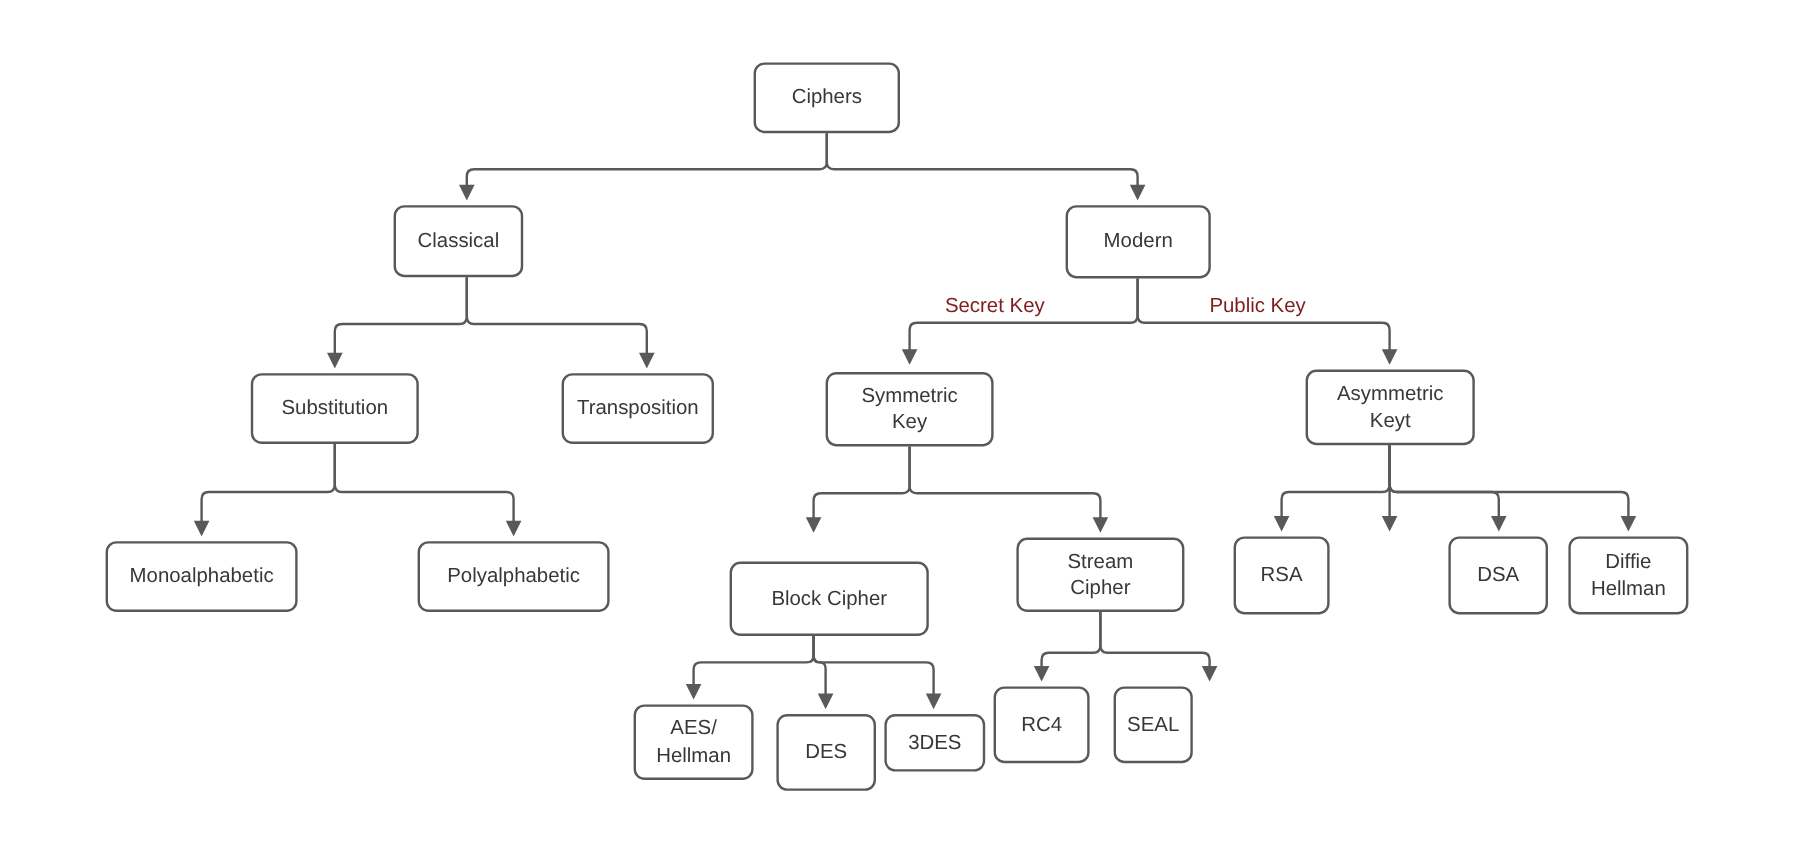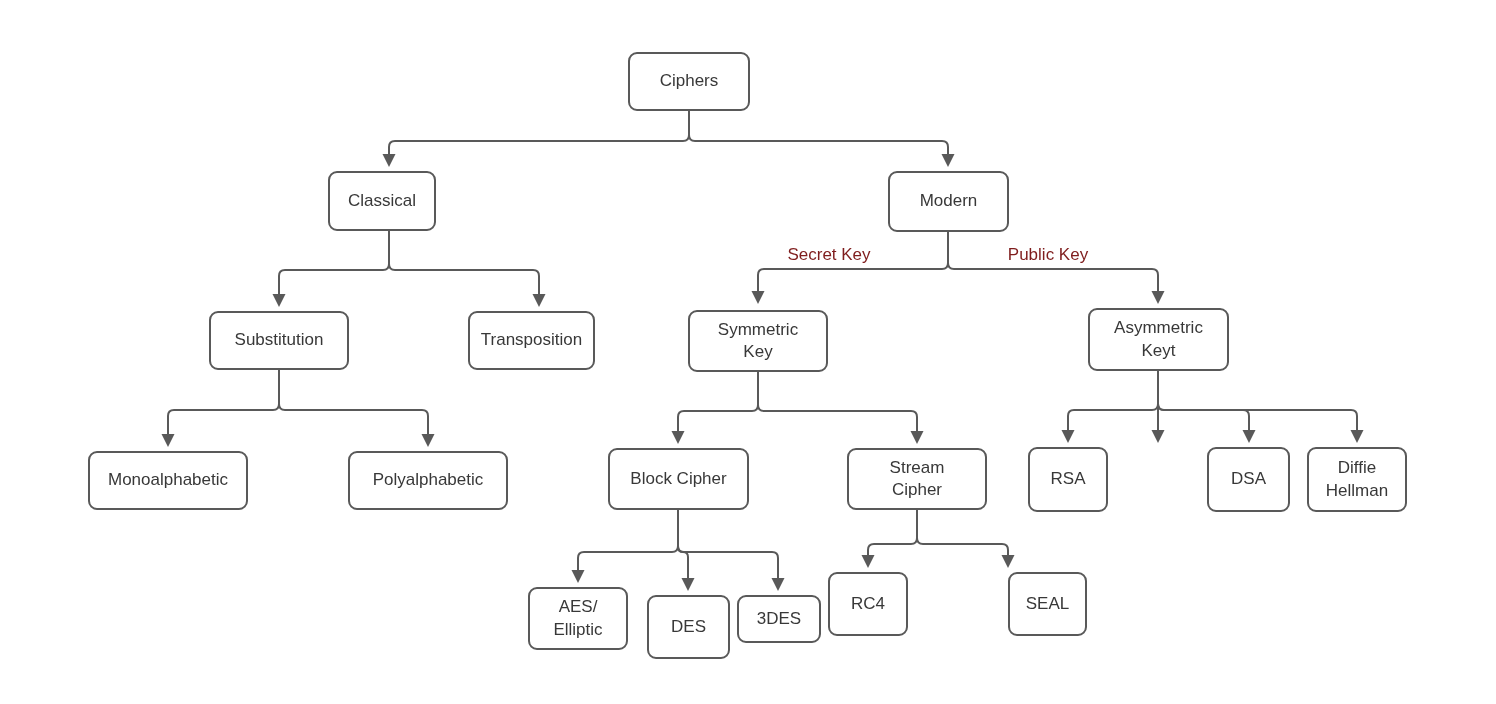--- a/index.html
+++ b/index.html
@@ -109,50 +109,50 @@
   <div class="node" style="left:1088px;top:308px;width:141px;height:63px">
       <span class="lbl">Asymmetric
 Keyt</span>
     </div>
   <div class="node" style="left:88px;top:451px;width:160px;height:59px">
       <span class="lbl">Monoalphabetic</span>
     </div>
   <div class="node" style="left:348px;top:451px;width:160px;height:59px">
       <span class="lbl">Polyalphabetic</span>
     </div>
-  <div class="node" style="left:608px;top:448px;width:141px;height:62px">
+  <div class="node" style="left:608px;top:468px;width:166px;height:62px">
       <span class="lbl">Block Cipher</span>
     </div>
   <div class="node" style="left:847px;top:448px;width:140px;height:62px">
       <span class="lbl">Stream
 Cipher</span>
     </div>
   <div class="node" style="left:1028px;top:447px;width:80px;height:65px">
       <span class="lbl">RSA</span>
     </div>
   <div class="node" style="left:1207px;top:447px;width:83px;height:65px">
       <span class="lbl">DSA</span>
     </div>
   <div class="node" style="left:1307px;top:447px;width:100px;height:65px">
       <span class="lbl">Diffie
 Hellman</span>
     </div>
   <div class="node" style="left:528px;top:587px;width:100px;height:63px">
       <span class="lbl">AES/
-Elliptic</span>
+Hellman</span>
     </div>
   <div class="node" style="left:647px;top:595px;width:83px;height:64px">
       <span class="lbl">DES</span>
     </div>
   <div class="node" style="left:737px;top:595px;width:84px;height:48px">
       <span class="lbl">3DES</span>
     </div>
   <div class="node" style="left:828px;top:572px;width:80px;height:64px">
       <span class="lbl">RC4</span>
     </div>
-  <div class="node" style="left:1008px;top:572px;width:79px;height:64px">
+  <div class="node" style="left:928px;top:572px;width:66px;height:64px">
       <span class="lbl">SEAL</span>
     </div>
 
   <div class="edge-label" style="left:770px;top:245px;width:118px;">Secret Key</div>
   <div class="edge-label" style="left:992px;top:245px;width:112px;">Public Key</div>
 
 </div>
 
 </body></html>

